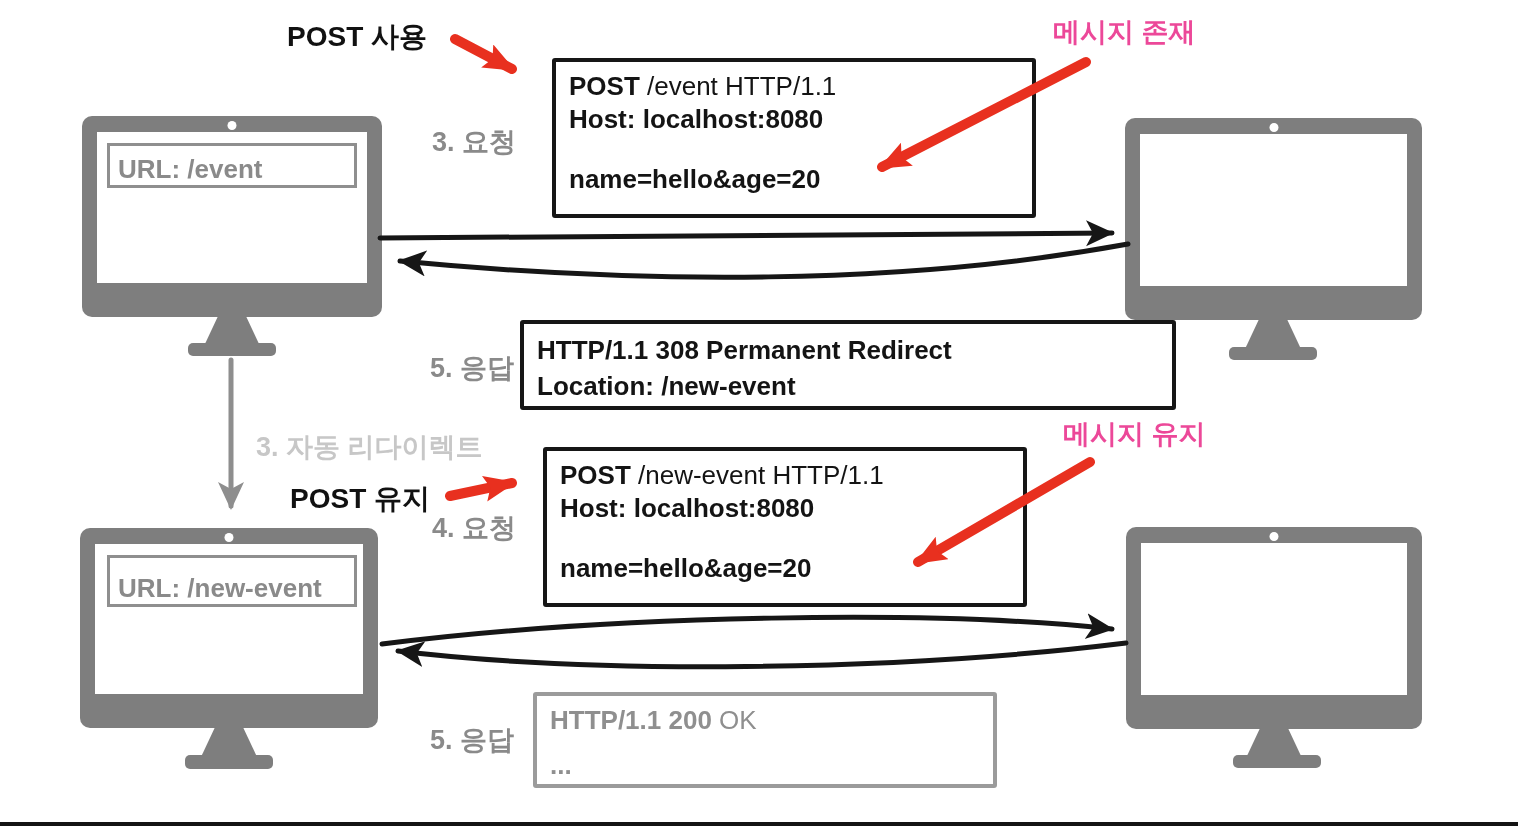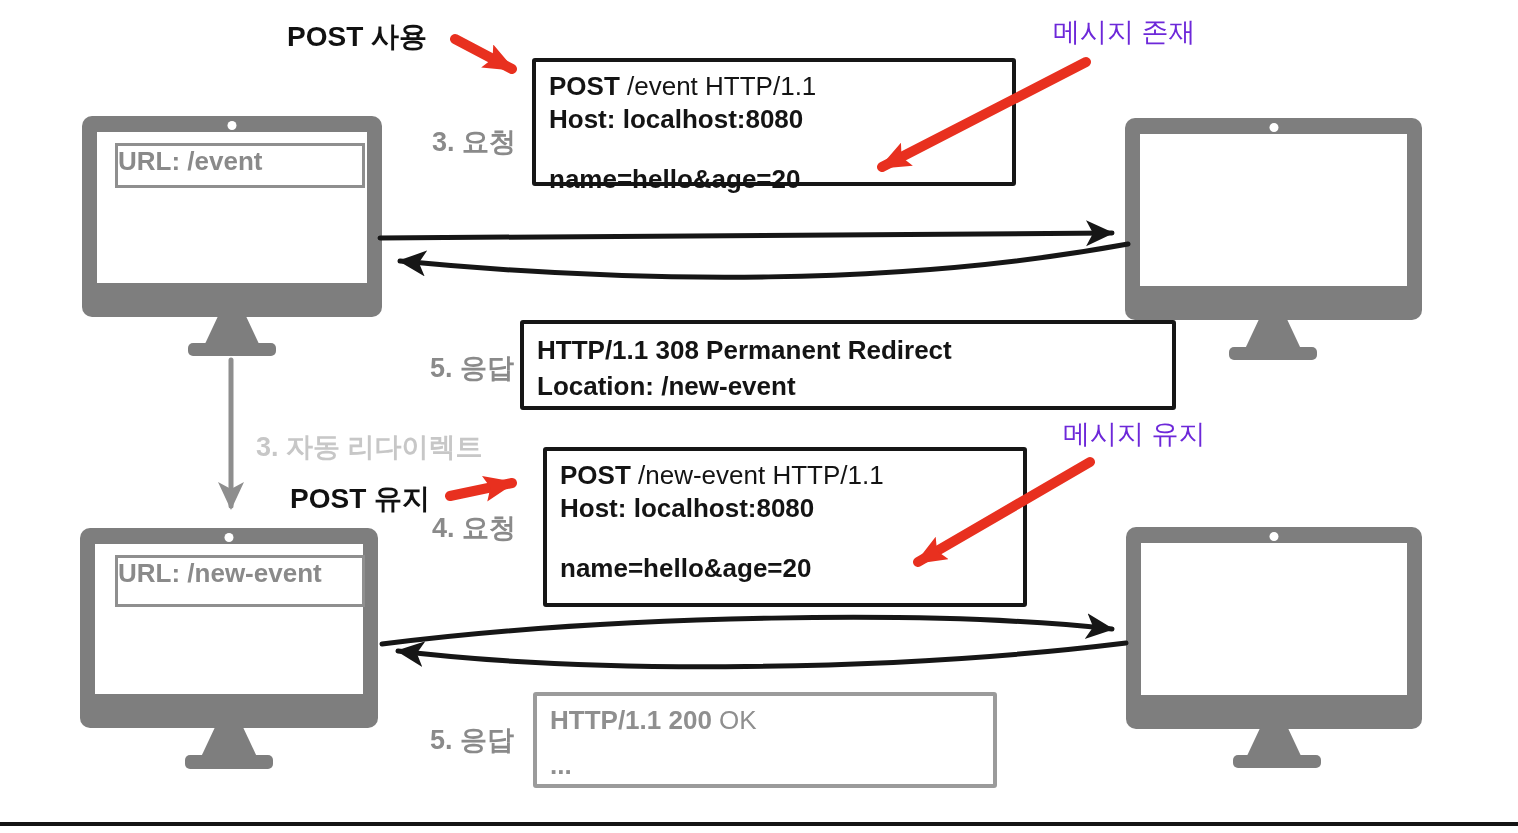--- a/index.html
+++ b/index.html
@@ -8,37 +8,37 @@
     font-family:"Liberation Sans","DejaVu Sans",sans-serif;
   }
   
   .monitor{position:absolute;background:#7e7e7e;border-radius:10px;}
   .screen{position:absolute;left:15px;right:15px;top:16px;bottom:34px;background:#fff;}
   .camera{position:absolute;top:5px;left:50%;transform:translateX(-50%);
           width:9px;height:9px;border-radius:50%;background:#fff;}
   .neck{position:absolute;background:#7e7e7e;clip-path:polygon(26% 0,74% 0,100% 100%,0 100%);}
   .base{position:absolute;background:#7e7e7e;border-radius:5px;}
   .urlbar{position:absolute;border:3px solid #8f8f8f;background:#fff;
-          display:flex;align-items:flex-start;box-sizing:border-box;margin-left:8px;}
+          display:flex;align-items:flex-end;padding-left:8px;box-sizing:border-box;}
   .url-text{font-size:26px;font-weight:700;color:#8a8a8a;white-space:nowrap;}
   
   .msg-box{position:absolute;background:#fff;border:4px solid #161616;border-radius:3px;
            padding:8px 13px;color:#141414;box-sizing:border-box;}
   .msg-box .ln{font-size:26px;line-height:33px;white-space:pre;}
   .msg-box.resp .ln{line-height:36px;}
   .msg-box.muted{border-color:#9b9b9b;color:#8f8f8f;}
   .w8{font-weight:800;}
   .w6{font-weight:600;}
   .w5{font-weight:500;}
   .gap-top{margin-top:27px;}
   .gap-top-sm{margin-top:12px;}
   
   .label{position:absolute;white-space:nowrap;}
   .callout{font-size:28px;font-weight:800;color:#111;}
-  .note{font-size:27px;font-weight:400;color:#6d28d9;}
+  .note{font-size:27px;font-weight:700;color:#ec4899;}
   .step{font-size:27px;font-weight:700;color:#8a8a8a;}
   .faded{font-size:27px;font-weight:700;color:#c7c7c7;}
   
   #arrows{position:absolute;left:0;top:0;z-index:20;pointer-events:none;}
   
   .bottom-rule{position:absolute;left:0;top:822px;width:1518px;height:4px;background:#141414;}
 </style>
 </head>
 <body>
 
@@ -71,21 +71,21 @@
     <span class="url-text">URL: /new-event</span>
   </div>
 
   <div class="monitor" style="left:1126px;top:527px;width:296px;height:202px">
     <span class="camera"></span>
     <div class="screen"></div>
   </div>
   <div class="neck" style="left:1246px;top:727px;width:56px;height:31px"></div>
   <div class="base" style="left:1233px;top:755px;width:88px;height:13px"></div>
 
-  <div class="msg-box" style="left:532px;top:58px;width:484px;height:128px">
+  <div class="msg-box" style="left:552px;top:58px;width:484px;height:160px">
     <div class="ln"><span class="w8">POST</span><span class="w5"> /event HTTP/1.1</span></div>
     <div class="ln w6">Host: localhost:8080</div>
     <div class="ln w8 gap-top">name=hello&amp;age=20</div>
   </div>
 
   <div class="msg-box resp" style="left:520px;top:320px;width:656px;height:90px">
     <div class="ln"><span class="w6">HTTP/1.1</span><span class="w8"> 308 Permanent Redirect</span></div>
     <div class="ln w8">Location: /new-event</div>
   </div>
 

